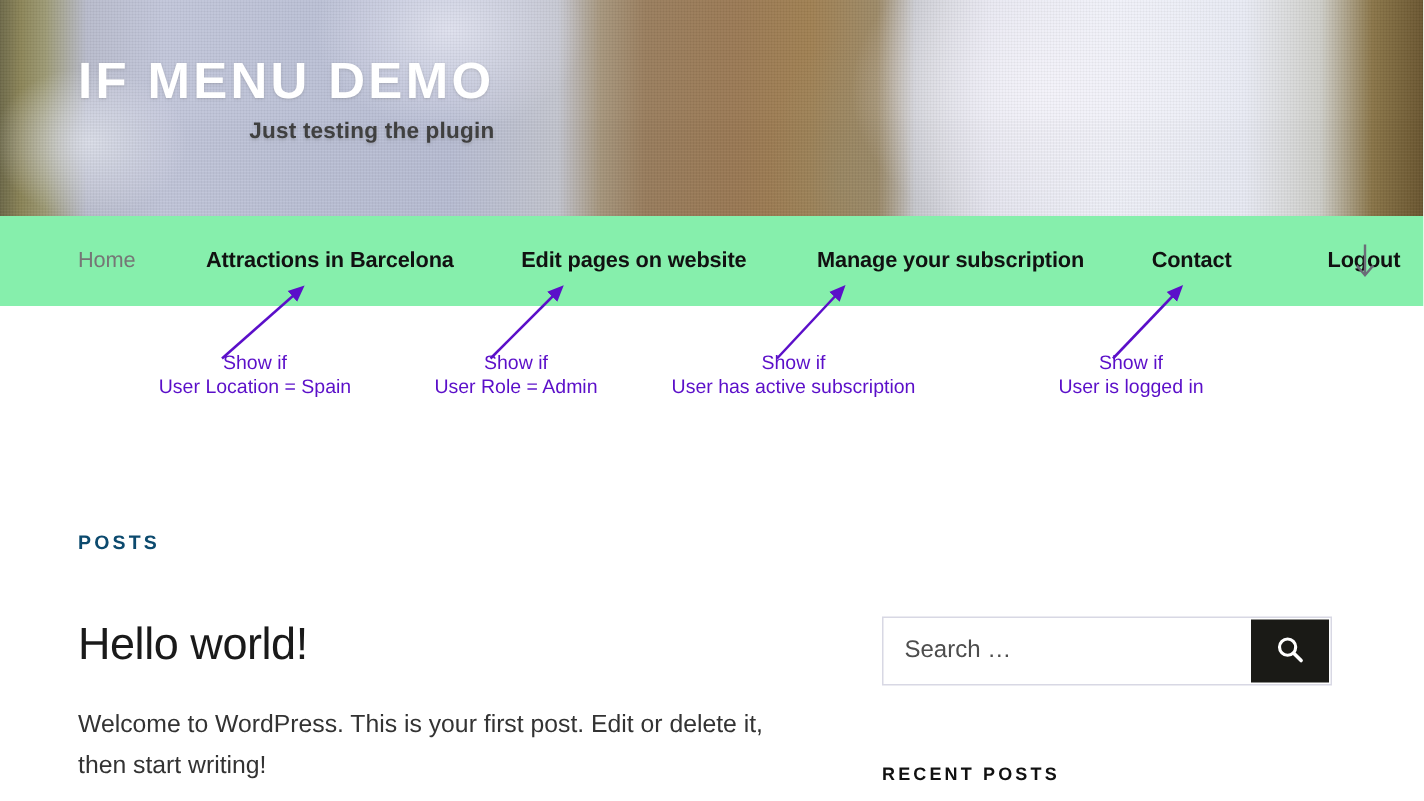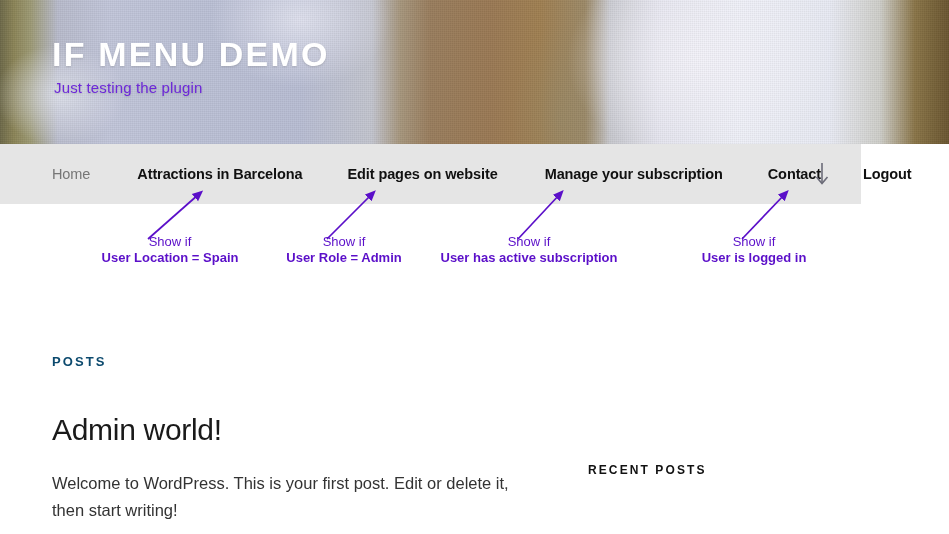--- a/index.html
+++ b/index.html
@@ -74,32 +74,33 @@
     font-weight: bold;
     letter-spacing: 2.2px;
     color: #ffffff;
     text-transform: uppercase;
     line-height: 1.1;
     text-shadow: 0 1px 2px rgba(90,90,90,0.25);
   }
   .site-tagline {
     margin: 6px 0 0 2px;
     font-size: 15px;
-    font-weight: normal;
-    color: #6d28d9;
+    font-weight: bold;
+    color: #404040;
     letter-spacing: .15px;
     text-shadow: 0 1px 2px rgba(90,90,90,0.25);
+    text-align: right;
   }
 
   
   .nav-wrap {
     position: relative;
-    width: 861px;
+    width: 949px;
     height: 60px;
-    background: #e5e5e5;
+    background: #86efac;
   }
   .main-nav {
     position: absolute;
     left: 52px;
     top: 0;
     height: 60px;
     display: flex;
     align-items: center;
   }
   .nav-item {
@@ -133,21 +134,21 @@
   .ann-svg { position: absolute; left: 0; top: 0; }
   .ann-label {
     position: absolute;
     text-align: center;
     color: #5b0fc9;
     line-height: 1.26;
     white-space: nowrap;
     transform: translateX(-50%);
   }
   .ann-l1 { font-size: 13px; font-weight: normal; display: block; }
-  .ann-l2 { font-size: 13px; font-weight: bold; display: block; }
+  .ann-l2 { font-size: 13px; font-weight: normal; display: block; }
 
   
   .content-area {
     position: relative;
     width: 949px;
   }
   .posts-heading {
     position: absolute;
     left: 52px; top: 150px;
     font-size: 13px;
@@ -247,21 +248,21 @@
       <p class="site-tagline">Just testing the plugin</p>
     </div>
   </header>
 
   <div class="nav-wrap">
     <nav class="main-nav">
       <a class="nav-item is-current" style="margin-right:47px;">Home</a>
       <a class="nav-item" style="margin-right:45px;">Attractions in Barcelona</a>
       <a class="nav-item" style="margin-right:47px;">Edit pages on website</a>
       <a class="nav-item" style="margin-right:45px;">Manage your subscription</a>
-      <a class="nav-item" style="margin-right:42px;">Contact</a>
+      <a class="nav-item" style="margin-right:64px;">Contact</a>
       <a class="nav-item">Logout</a>
     </nav>
 
     <div class="scroll-down-arrow">
       <svg width="22" height="26" viewBox="0 0 22 26" aria-hidden="true">
         <line x1="11" y1="2" x2="11" y2="22" stroke="#6b6b78" stroke-width="1.6"></line>
         <polyline points="5.5,16 11,22.5 16.5,16" fill="none" stroke="#6b6b78" stroke-width="1.6"></polyline>
       </svg>
     </div>
   </div>
@@ -299,25 +300,36 @@
       <span class="ann-l1">Show if</span>
       <span class="ann-l2">User is logged in</span>
     </div>
   </div>
 
   <div class="content-area">
 
     <div class="posts-heading">POSTS</div>
 
     <article class="post">
-      <h2 class="post-title">Admin world!</h2>
+      <h2 class="post-title">Hello world!</h2>
       <p class="post-excerpt">Welcome to WordPress. This is your first post. Edit or delete it, then start writing!</p>
     </article>
 
     <aside class="sidebar">
 
+      <form class="search-form">
+        <input class="search-input" type="text" placeholder="Search …" style="">
+        <button class="search-submit" type="submit">
+          <span>
+            <svg width="20" height="20" viewBox="0 0 20 20" aria-hidden="true">
+              <circle cx="8.4" cy="8.4" r="5.4" fill="none" stroke="#ffffff" stroke-width="2.1"></circle>
+              <line x1="12.5" y1="12.5" x2="17.4" y2="17.4" stroke="#ffffff" stroke-width="2.4" stroke-linecap="round"></line>
+            </svg>
+          </span>
+        </button>
+      </form>
 
       <h3 class="widget-title">RECENT POSTS</h3>
 
     </aside>
   </div>
 
 </div>
 
 </body></html>

